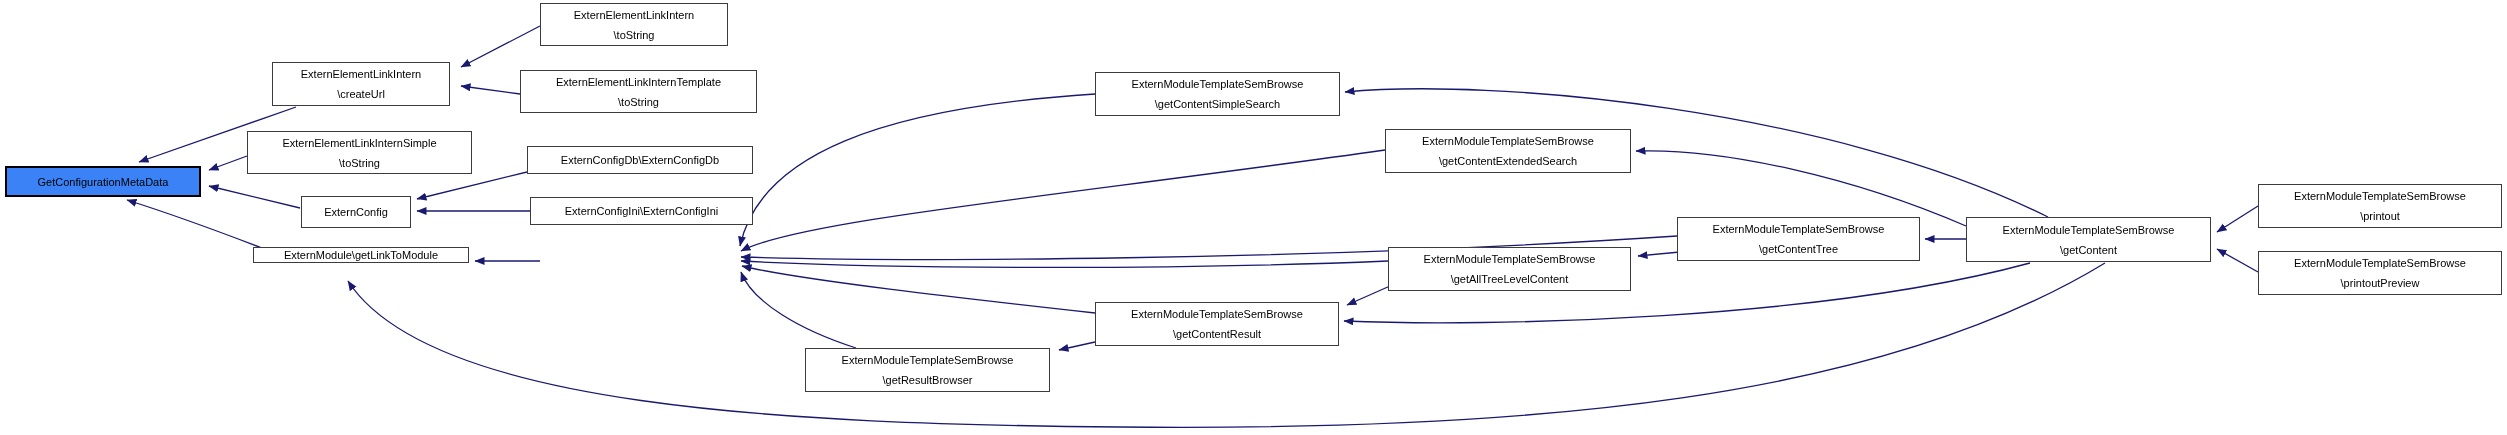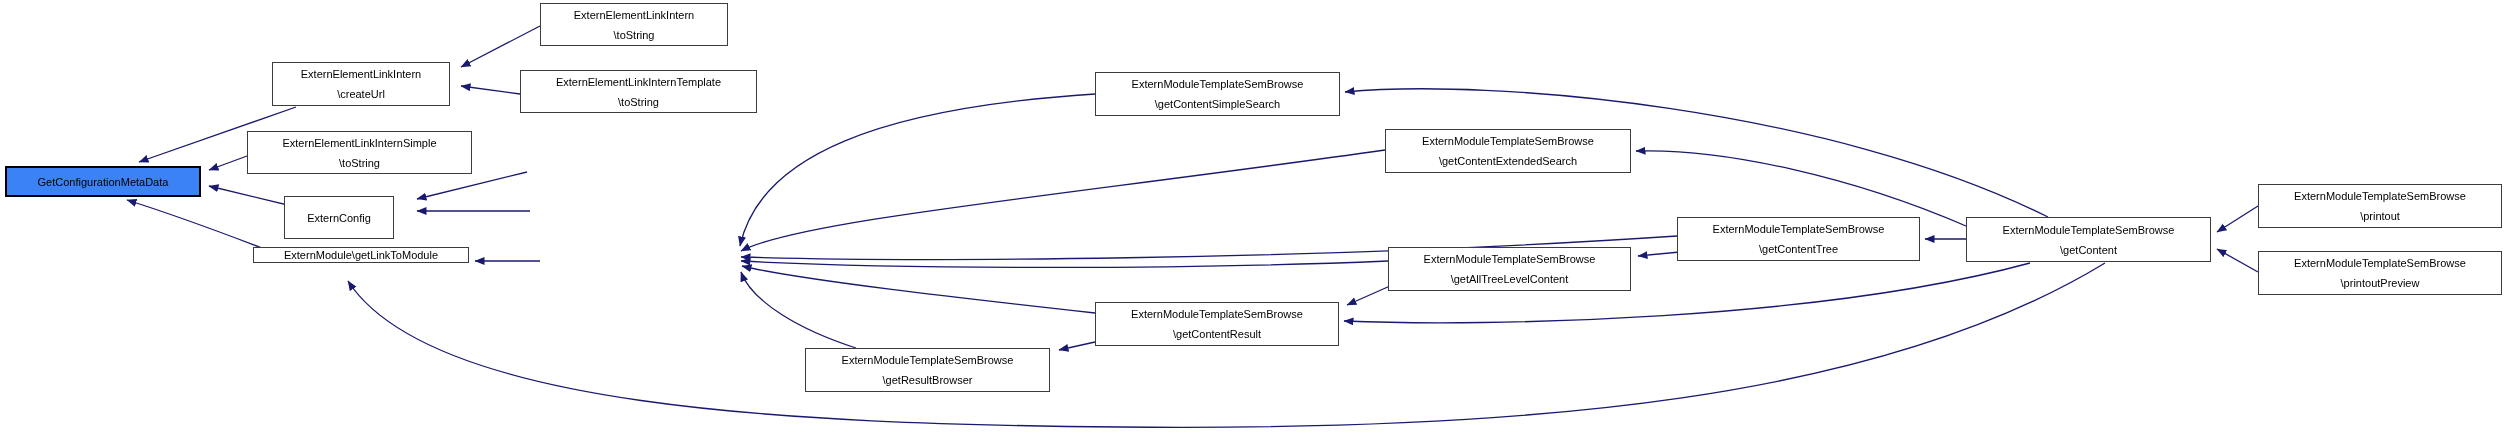--- a/index.html
+++ b/index.html
@@ -84,25 +84,31 @@
   <div class="node" style="left:520px;top:70px;width:237px;height:43px">
     <span>ExternElementLinkInternTemplate</span>
     <span>\toString</span>
   </div>
 
   <div class="node" style="left:247px;top:131px;width:225px;height:43px">
     <span>ExternElementLinkInternSimple</span>
     <span>\toString</span>
   </div>
 
-  <div class="node" style="left:284px;top:196px;width:110px;height:43px">
+  <div class="node" style="left:301px;top:196px;width:110px;height:32px">
     <span>ExternConfig</span>
   </div>
 
+  <div class="node" style="left:527px;top:146px;width:226px;height:28px">
+    <span>ExternConfigDb\ExternConfigDb</span>
+  </div>
 
+  <div class="node" style="left:530px;top:197px;width:223px;height:28px">
+    <span>ExternConfigIni\ExternConfigIni</span>
+  </div>
 
   <div class="node" style="left:253px;top:247px;width:216px;height:16px">
     <span>ExternModule\getLinkToModule</span>
   </div>
 
 
   <div class="node" style="left:1095px;top:72px;width:245px;height:44px">
     <span>ExternModuleTemplateSemBrowse</span>
     <span>\getContentSimpleSearch</span>
   </div>

